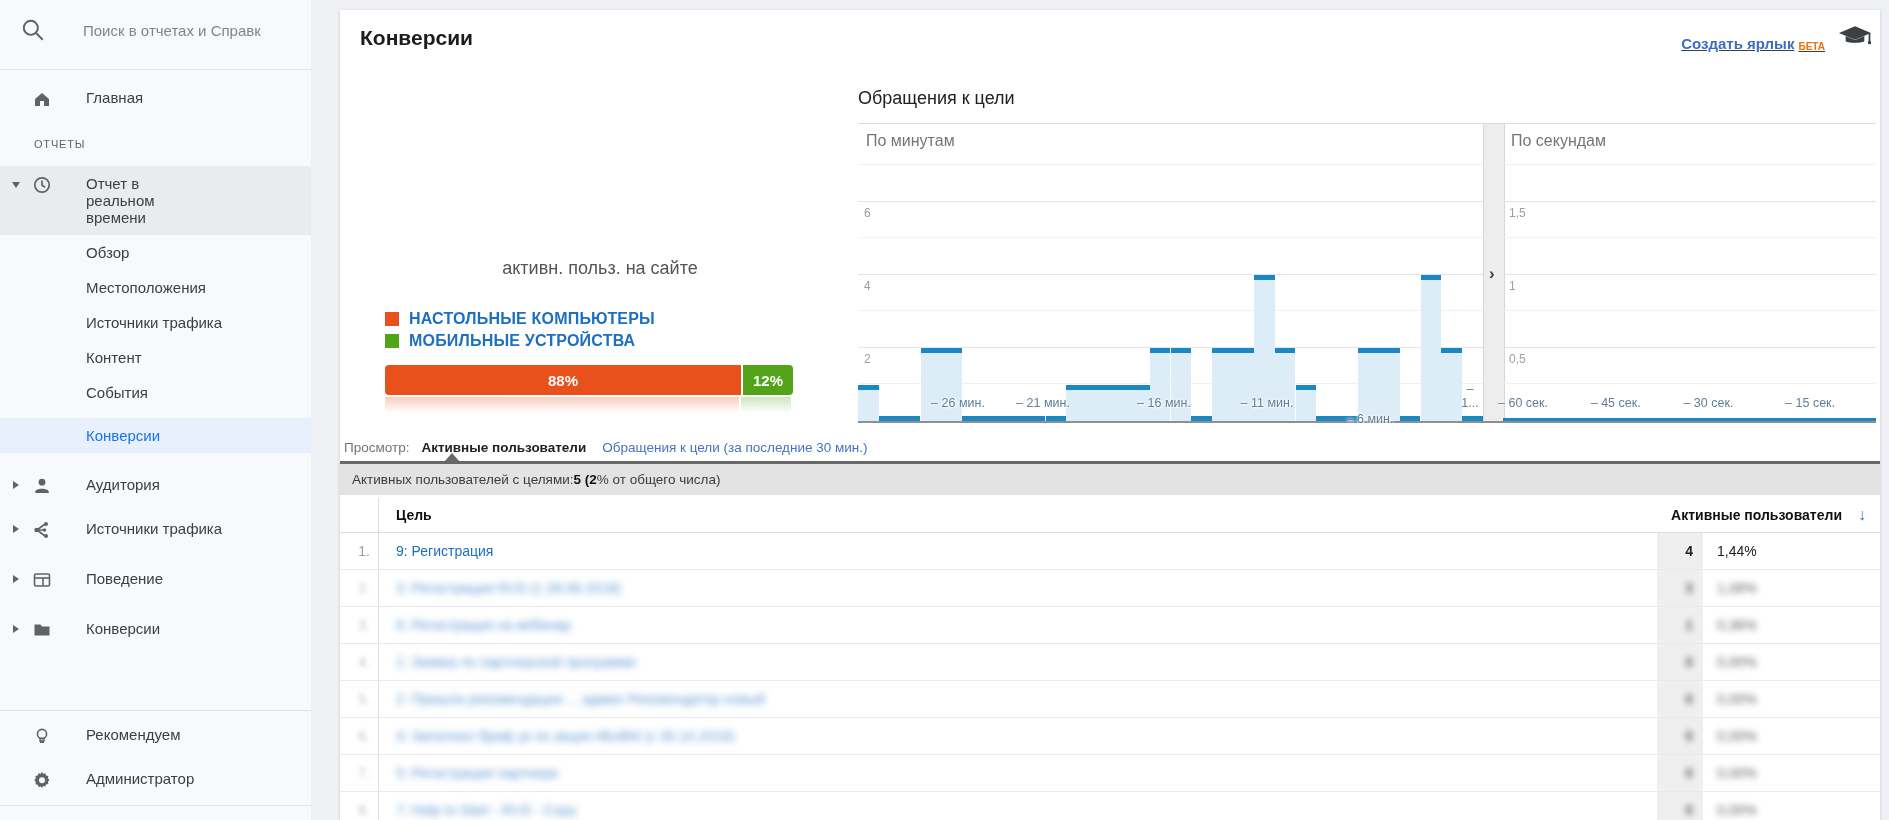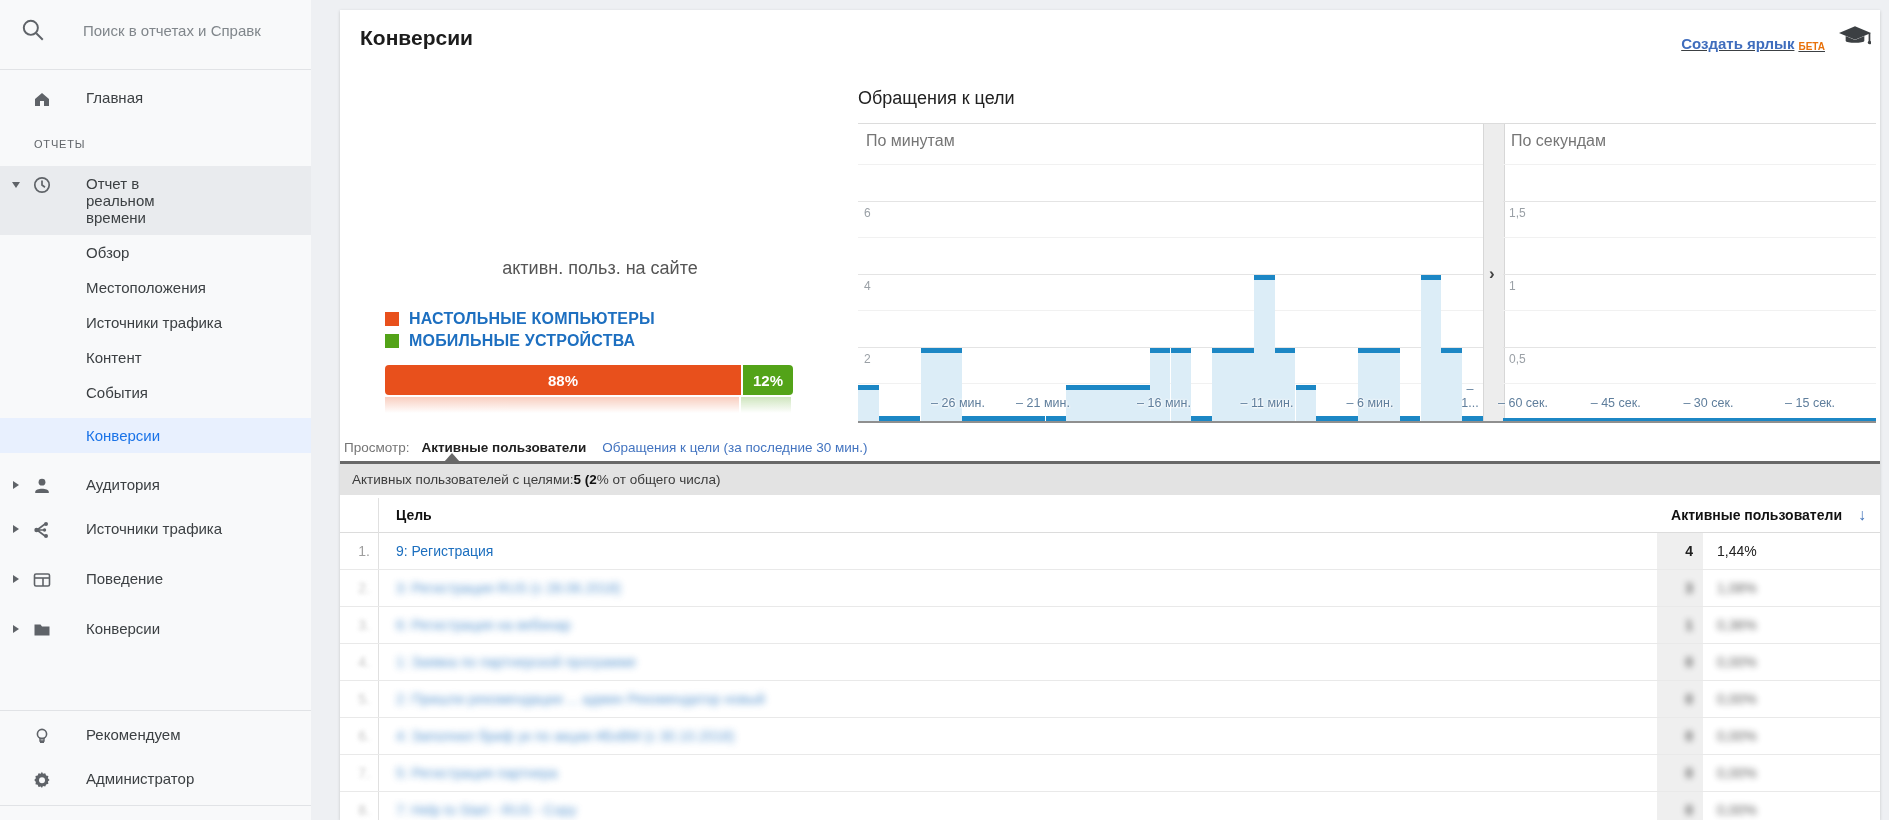--- a/index.html
+++ b/index.html
@@ -398,21 +398,21 @@
             <div class="capb" style="bottom:68.0px"></div>
           </div>
           <div class="slot" style="left: 604.17px; width: 20.83px;">
             <div class="fill" style="height:0.0px"></div>
             <div class="capb" style="bottom:0.0px"></div>
           </div>
           <div class="xlab" style="left: 100px; top: 272px;">– 26 мин.</div>
           <div class="xlab" style="left: 185px; top: 272px; text-align: center;">– 21 мин.</div>
           <div class="xlab" style="left: 306px; top: 272px;">– 16 мин.</div>
           <div class="xlab" style="left: 409px; top: 272px;">– 11 мин.</div>
-          <div class="xlab" style="left: 512px; top: 272px;">– 6 мин.</div>
+          <div class="xlab" style="left: 512px; top: 288px;">– 6 мин.</div>
           <div class="xlab" style="left: 612px; top: 258px;">–</div>
           <div class="xlab" style="left: 612px; top: 272px;">1...</div>
         </div>
       <div class="chev-strip">
           <span>›</span>
         </div>
       <div class="plot" id="seconds-plot" style="left:645px;width:373px;">
           <div class="gridline" style="left: 0px; right: 0px; bottom: 37px; background: rgb(241, 241, 241);"></div>
           <div class="gridline" style="left: 0px; right: 0px; bottom: 73px; background: rgb(228, 228, 228);"></div>
           <div class="gridline" style="left: 0px; right: 0px; bottom: 110px; background: rgb(241, 241, 241);"></div>

